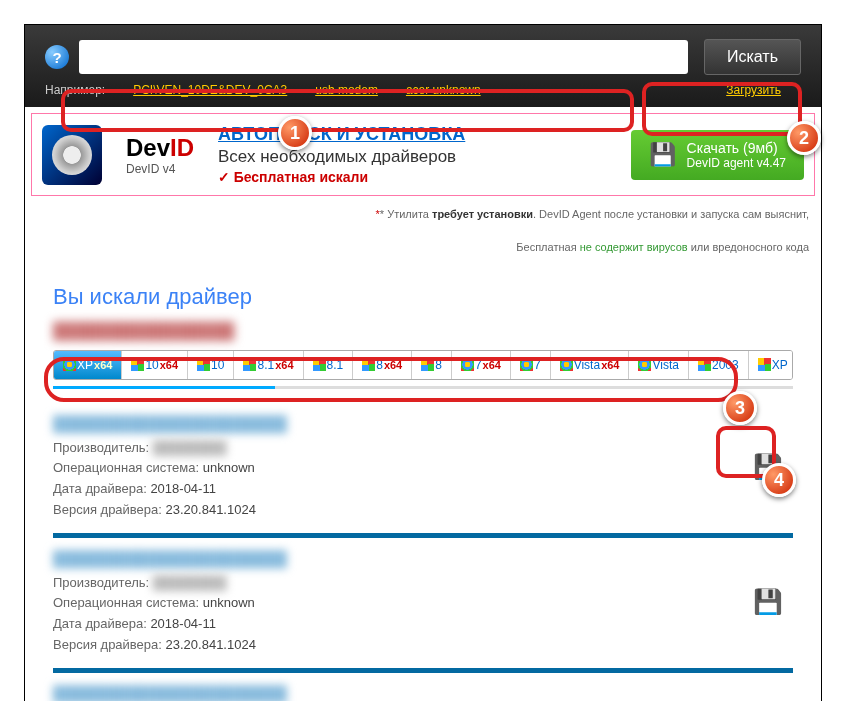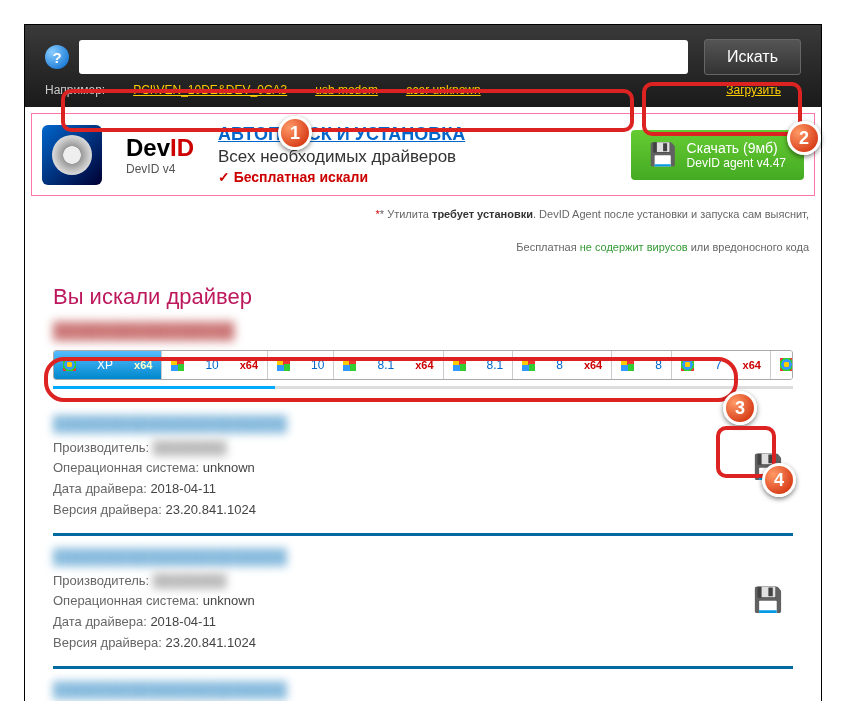--- a/index.html
+++ b/index.html
@@ -24,31 +24,31 @@
 .ps{font-size:17px;color:#333;margin-top:2px}
 .pf{font-size:14px;color:#c00;font-weight:bold;margin-top:2px}
 .pf::before{content:"✓ ";font-weight:bold}
 .dlbtn{background:linear-gradient(#6c3,#4a2);color:#fff;padding:10px 18px;border-radius:4px;display:flex;align-items:center;gap:10px;cursor:pointer;font-size:14px}
 .dlico{font-size:22px}
 .note{font-size:11px;color:#666;text-align:right;padding:4px 12px 10px;line-height:1.5}
 .note b{color:#333}
 .note .r{color:#c00}
 .note .g{color:#393}
 .body{padding:10px 28px 20px}
-.h1{font-size:22px;color:#be185d;margin:8px 0 12px}
+.h1{font-size:22px;color:#3b82f6;margin:8px 0 12px}
 .blur{filter:blur(5px);color:#c77;font-size:16px;margin-bottom:10px}
 .tabs{display:flex;border:1px solid #aaa;border-radius:3px;overflow:hidden;margin-bottom:6px}
-.tab{padding:7px 9px;font-size:12px;color:#06c;border-right:1px solid #ccc;display:flex;align-items:center;gap:21px;cursor:pointer;background:#fff}
+.tab{padding:7px 9px;font-size:12px;color:#06c;border-right:1px solid #ccc;display:flex;align-items:center;gap:1px;cursor:pointer;background:#fff}
 .tab.act{background:linear-gradient(#5bf,#08c);color:#fff}
 .tab sup{color:#c00;font-size:11px;font-weight:bold}
 .tab.act sup{color:#ffc}
 .wico{width:13px;height:13px;display:inline-block;background:conic-gradient(#e33 0 25%,#3c3 0 50%,#39f 0 75%,#fc0 0)}
 .wico.v{background:radial-gradient(circle,#fc0 30%,#39f 32% 55%,#3c3 57% 75%,#e33 77%)}
 .hr{height:3px;background:linear-gradient(90deg,#0af 30%,#ddd 30%);margin-bottom:14px}
-.item{border-bottom:3px solid #0369a1;padding:12px 0;display:flex}
+.item{border-bottom:5px solid #0369a1;padding:12px 0;display:flex}
 .idata{flex:1}
 .ititle{filter:blur(4px);color:#8bd;font-size:15px;margin-bottom:6px}
 .irow{font-size:13px;color:#444;line-height:1.6}
 .irow .lbl{color:#666}
 .irow .bv{filter:blur(4px);color:#bbb;display:inline-block;width:140px}
 .save{width:30px;height:30px;color:#999;font-size:24px;cursor:pointer;align-self:center;margin-right:10px}
 .badge{position:absolute;width:34px;height:34px;border-radius:50%;background:radial-gradient(circle at 30% 30%,#f96,#c20);border:3px solid #fff;box-shadow:0 2px 5px rgba(0,0,0,.5);color:#fff;font-weight:bold;font-size:18px;display:flex;align-items:center;justify-content:center}
 .hl{position:absolute;border:4px solid #d22;border-radius:10px;pointer-events:none}
 .wrap{position:relative}
 </style>

